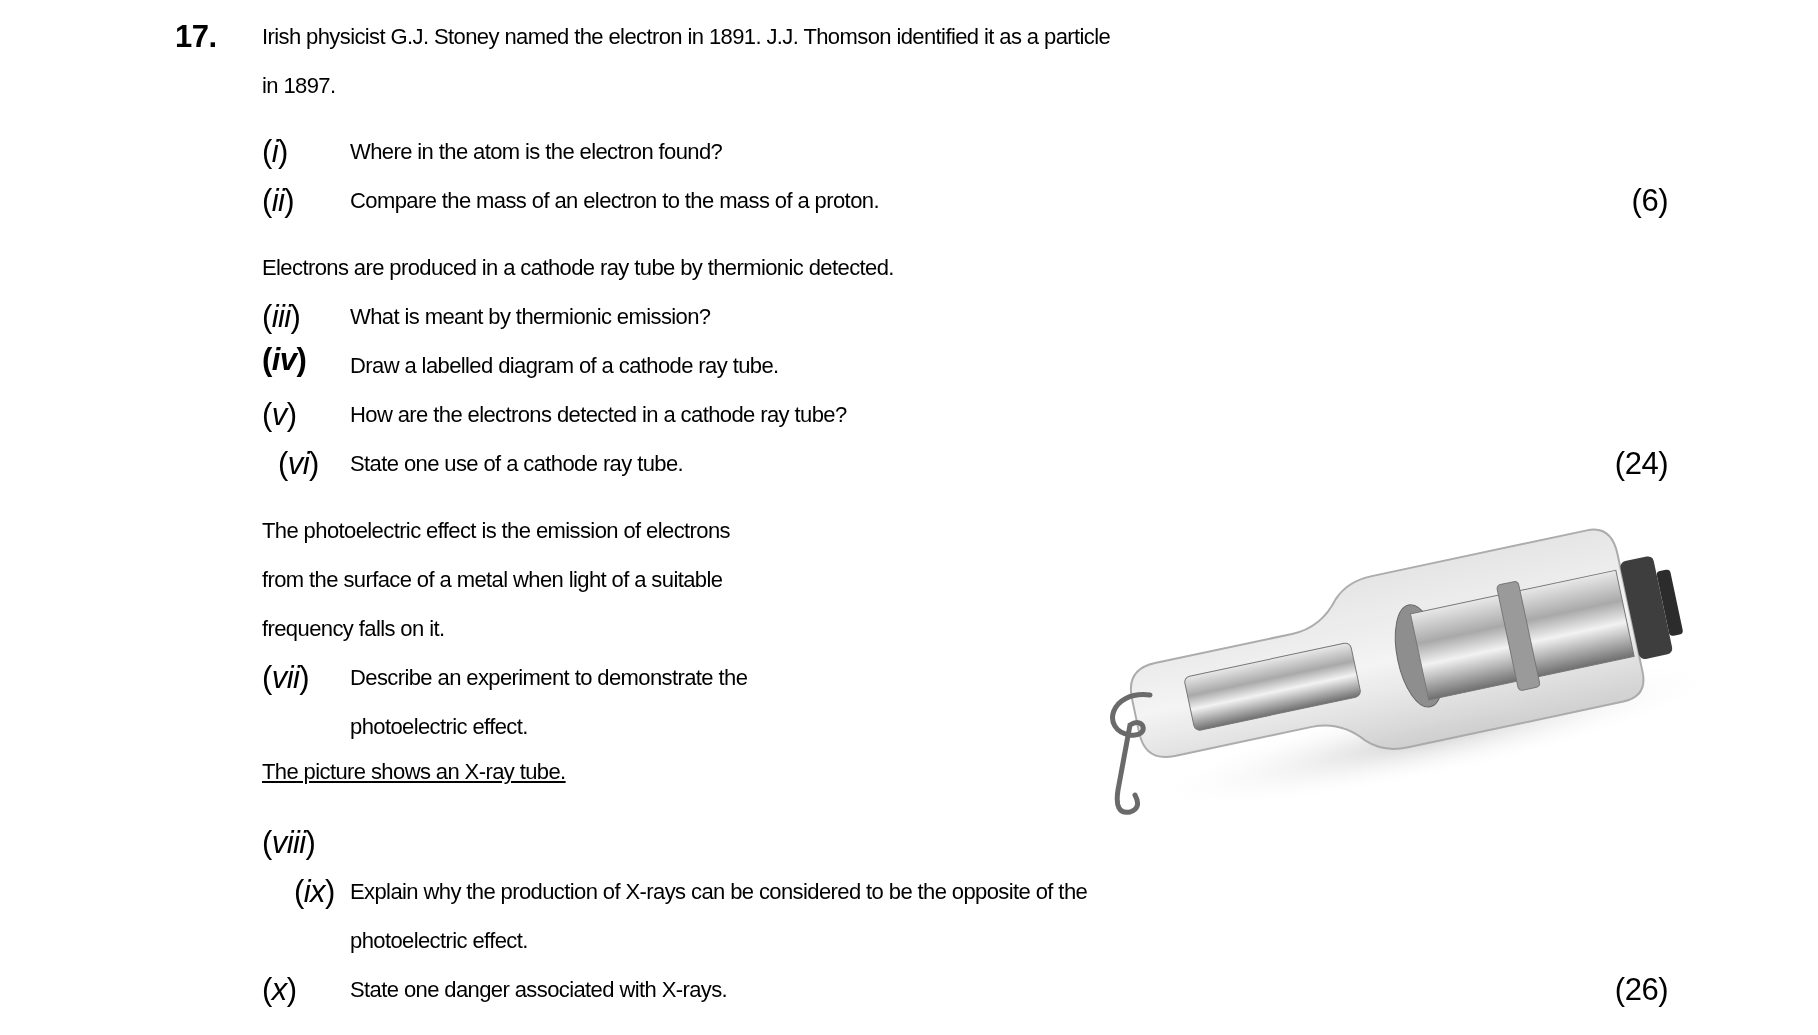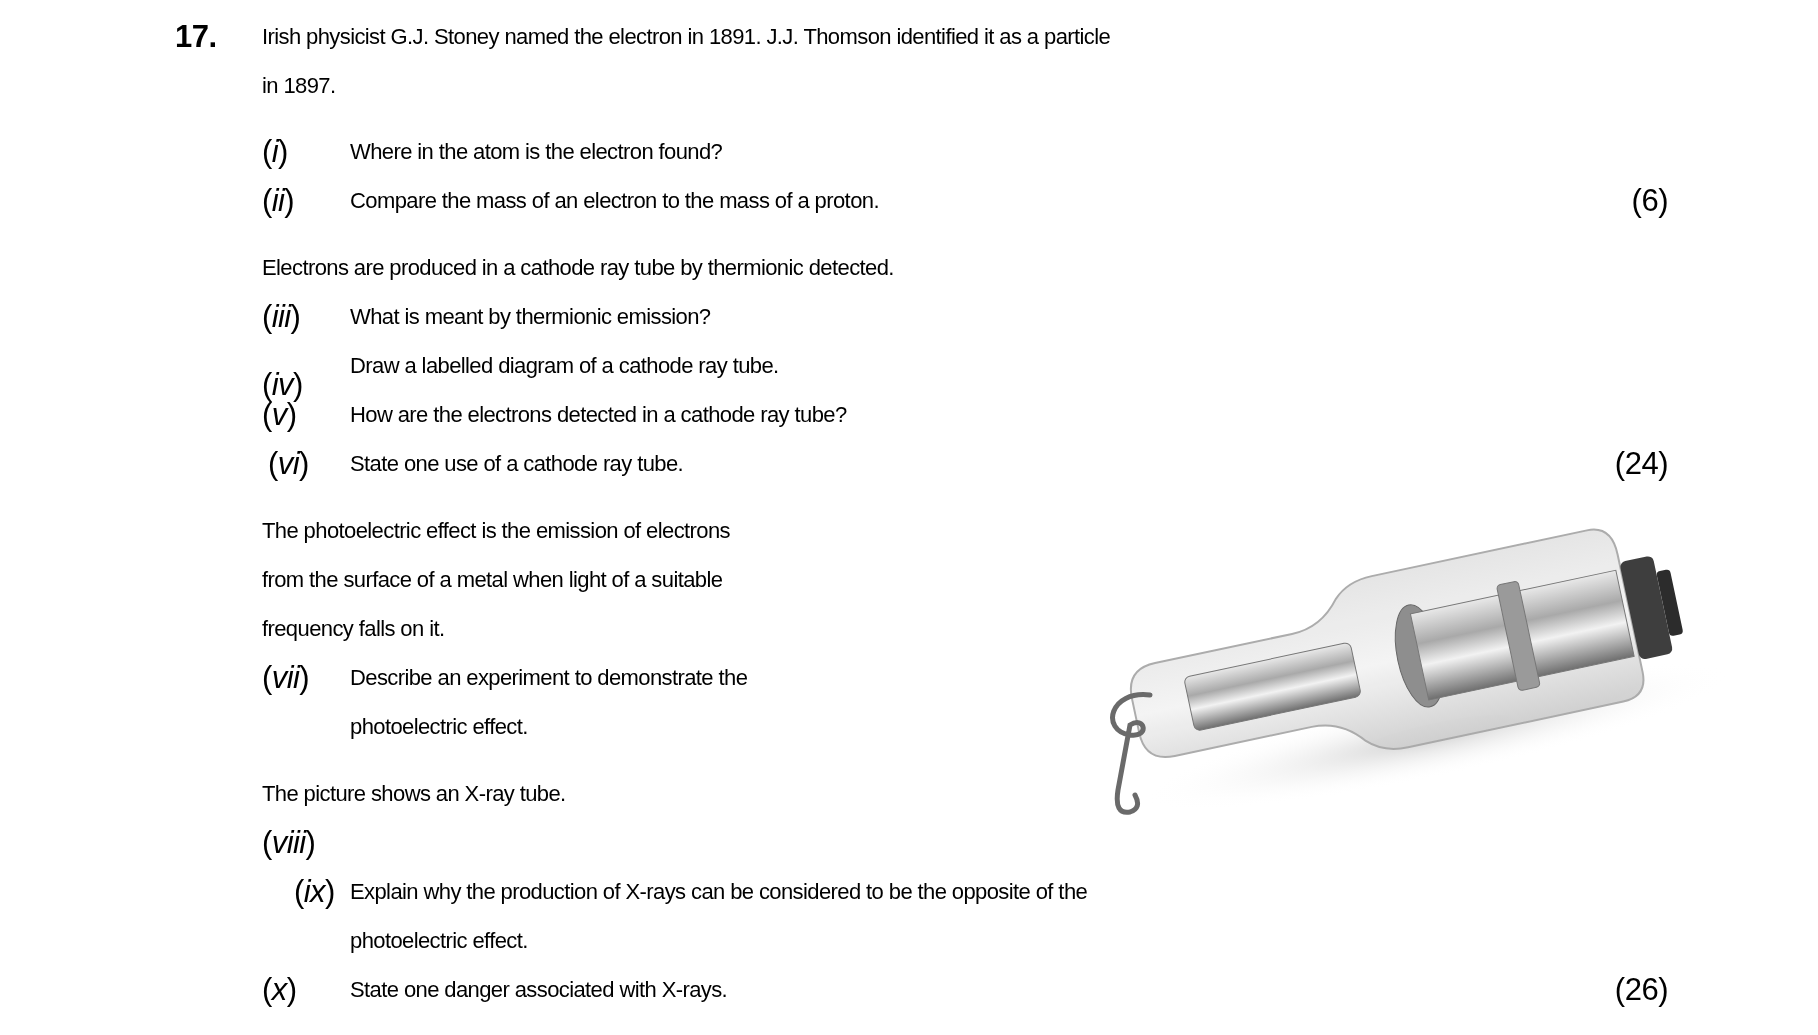--- a/index.html
+++ b/index.html
@@ -40,36 +40,36 @@
 
   <div class="label" style="left:262px; top:133px;">(<i>i</i>)</div>
   <div class="line" style="left:350px; top:133px;">Where in the atom is the electron found?</div>
   <div class="label" style="left:262px; top:182px;">(<i>ii</i>)</div>
   <div class="line" style="left:350px; top:182px;">Compare the mass of an electron to the mass of a proton.</div>
   <div class="marks" style="left:1588px; top:182px;">(6)</div>
 
   <div class="line" style="left:262px; top:249px;">Electrons are produced in a cathode ray tube by thermionic detected.</div>
   <div class="label" style="left:262px; top:298px;">(<i>iii</i>)</div>
   <div class="line" style="left:350px; top:298px;">What is meant by thermionic emission?</div>
-  <div class="label" style="left:262px; top:366px;">(<i>iv</i>)</div>
+  <div class="label" style="left:262px; top:341px;font-weight:bold;">(<i>iv</i>)</div>
   <div class="line" style="left:350px; top:347px;">Draw a labelled diagram of a cathode ray tube.</div>
   <div class="label" style="left:262px; top:396px;">(<i>v</i>)</div>
   <div class="line" style="left:350px; top:396px;">How are the electrons detected in a cathode ray tube?</div>
-  <div class="label" style="left:268px; top:445px;">(<i>vi</i>)</div>
+  <div class="label" style="left:278px; top:445px;">(<i>vi</i>)</div>
   <div class="line" style="left:350px; top:445px;">State one use of a cathode ray tube.</div>
   <div class="marks" style="left:1588px; top:445px;">(24)</div>
 
   <div class="line" style="left:262px; top:512px;">The photoelectric effect is the emission of electrons</div>
   <div class="line" style="left:262px; top:561px;">from the surface of a metal when light of a suitable</div>
   <div class="line" style="left:262px; top:610px;">frequency falls on it.</div>
   <div class="label" style="left:262px; top:659px;">(<i>vii</i>)</div>
   <div class="line" style="left:350px; top:659px;">Describe an experiment to demonstrate the</div>
   <div class="line" style="left:350px; top:708px;">photoelectric effect.</div>
 
-  <div class="line" style="left:262px; top:775px;">The picture shows an X-ray tube.</div>
+  <div class="line" style="left:262px; top:753px;text-decoration:underline;">The picture shows an X-ray tube.</div>
   <div class="label" style="left:262px; top:824px;">(<i>viii</i>)</div>
   <div class="label" style="left:262px; top:873px;margin-left:32px;">(<i>ix</i>)</div>
   <div class="line" style="left:350px; top:873px;">Explain why the production of X-rays can be considered to be the opposite of the</div>
   <div class="line" style="left:350px; top:922px;">photoelectric effect.</div>
   <div class="label" style="left:262px; top:971px;">(<i>x</i>)</div>
   <div class="line" style="left:350px; top:971px;">State one danger associated with X-rays.</div>
   <div class="marks" style="left:1588px; top:971px;">(26)</div>
 
   <div class="photo">
     <svg width="640" height="340" viewBox="0 0 640 340">

